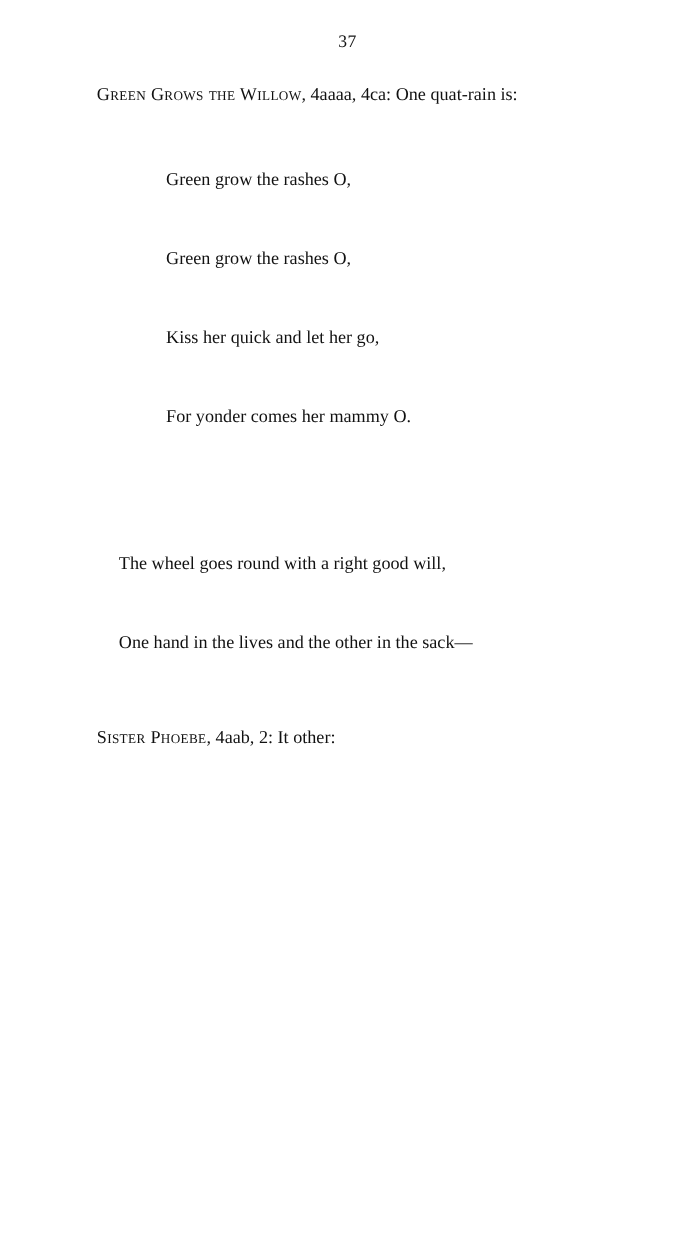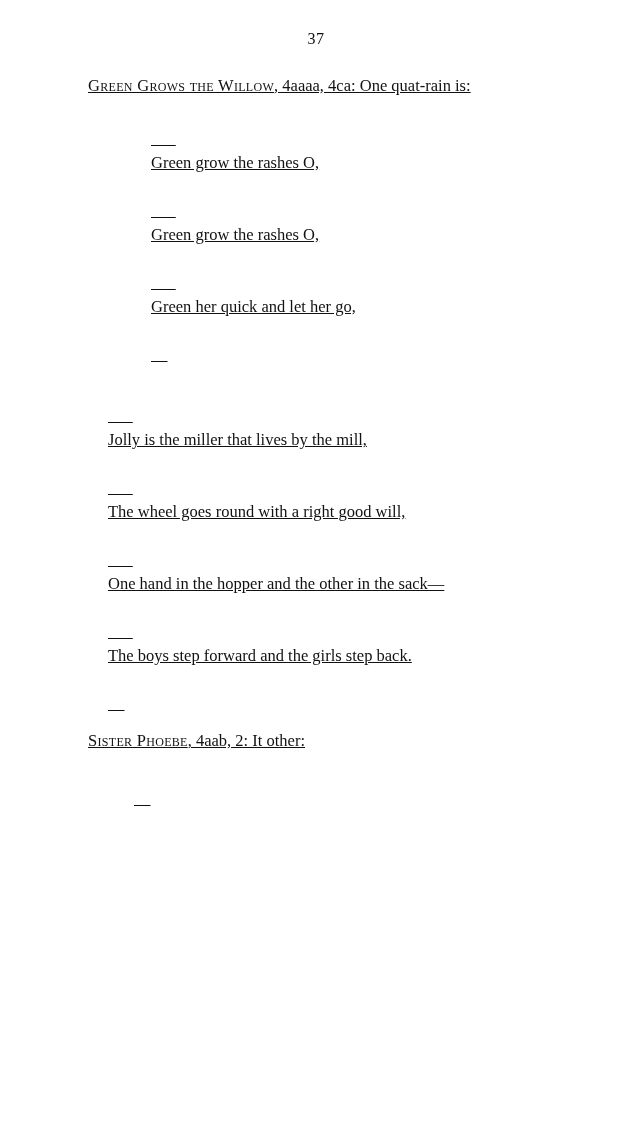--- a/index.html
+++ b/index.html
@@ -23,21 +23,20 @@
     position: relative;
   }
   .page-number {
     text-align: center;
     font-size: 16px;
     letter-spacing: 0.5px;
     margin-bottom: 26px;
   }
   .entry {
     margin-bottom: 2px;
-    text-decoration: underline;
   }
   .intro {
     font-size: 16.5px;
     line-height: 1.42;
     text-align: justify;
     text-indent: 36px;
     margin: 0 0 6px 0;
   }
   .smallcaps {
     font-variant: small-caps;
@@ -64,30 +63,29 @@
 
 <div class="page">
 
   <div class="page-number">37</div>
 
   <div class="entry">
     <p class="intro"><span class="smallcaps">Green Grows the Willow</span><span>, 4aaaa, 4ca:  One quat-rain is:</span></p>
     <div class="verse blk-1">
       <div>Green grow the rashes O,</div>
       <div>Green grow the rashes O,</div>
-      <div>Green her quick and let her go,</div>
+      <div>Kiss her quick and let her go,</div>
+      <div>For yonder comes her mammy O.</div>
     </div>
   </div>
 
   <div class="entry">
     <div class="verse blk-2">
-      <div>Jolly is the miller that lives by the mill,</div>
       <div>The wheel goes round with a right good will,</div>
-      <div>One hand in the hopper and the other in the sack—</div>
-      <div>The boys step forward and the girls step back.</div>
+      <div>One hand in the lives and the other in the sack—</div>
     </div>
   </div>
 
   <div class="entry">
     <p class="intro"><span class="smallcaps">Sister Phoebe</span><span>, 4aab, 2:  It other:</span></p>
     <div class="verse blk-3 gap-before">
     </div>
   </div>
 
 </div>

